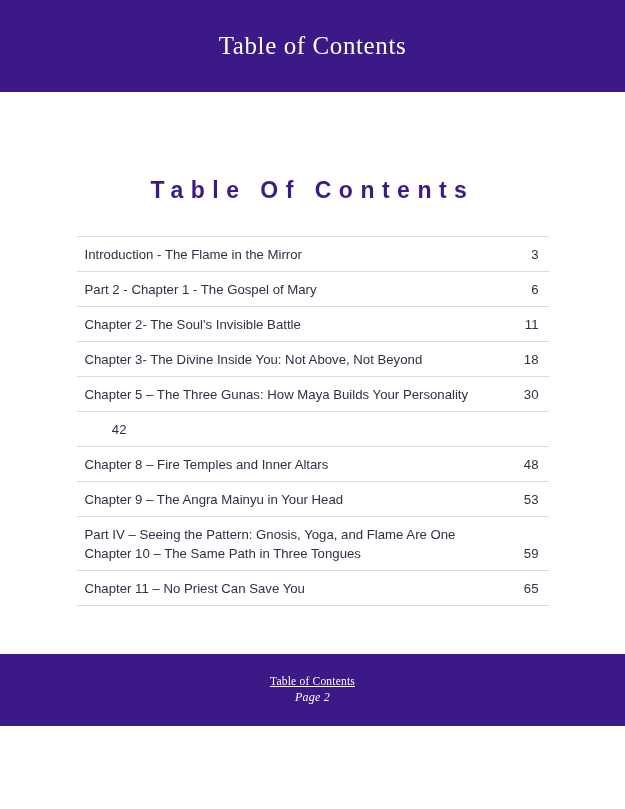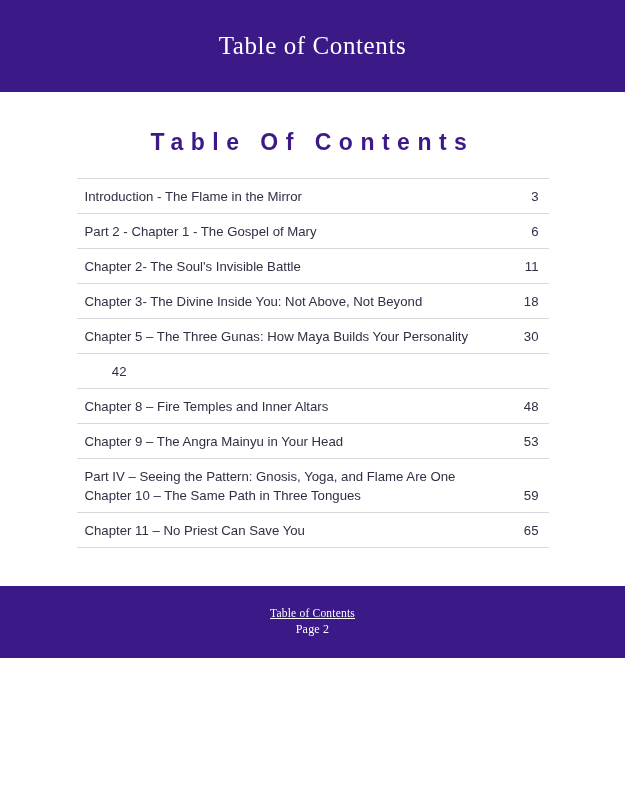--- a/index.html
+++ b/index.html
@@ -14,20 +14,21 @@
     overflow: hidden;
   }
   .page {
     position: relative;
     width: 625px;
     height: 658px;
     background: #ffffff;
     box-sizing: border-box;
     display: flex;
     flex-direction: column;
+    gap: 48px;
   }
   
   .header-band {
     width: 100%;
     height: 92px;
     background: #3b1a87;
     display: flex;
     align-items: center;
     justify-content: center;
     flex: 0 0 auto;
@@ -50,21 +51,21 @@
     text-align: center;
     color: #3b1a87;
     font-size: 23px;
     font-weight: bold;
     letter-spacing: 7.5px;
     margin-top: 37px;
     margin-bottom: 0;
     font-family: "Liberation Sans", sans-serif;
   }
   .toc-list {
-    margin: 22px auto 0 auto;
+    margin: 32px auto 0 auto;
     width: 472px;
     border-collapse: collapse;
   }
   .toc-row {
     display: flex;
     align-items: flex-end;
     border-bottom: 1px solid #d8d8dd;
     min-height: 34px;
     padding: 8px 4px 7px 8px;
     box-sizing: border-box;
@@ -104,20 +105,21 @@
   .footer-link {
     font-size: 11.5px;
     text-decoration: underline;
     color: #ffffff;
     margin-bottom: 3px;
     letter-spacing: 0.2px;
   }
   .footer-page {
     font-size: 12px;
     letter-spacing: 0.2px;
+    font-style: italic;
   }
 </style>
 </head>
 <body>
 
 <div class="page">
 
   <div class="header-band">
     <div class="header-title">Table of Contents</div>
   </div>

